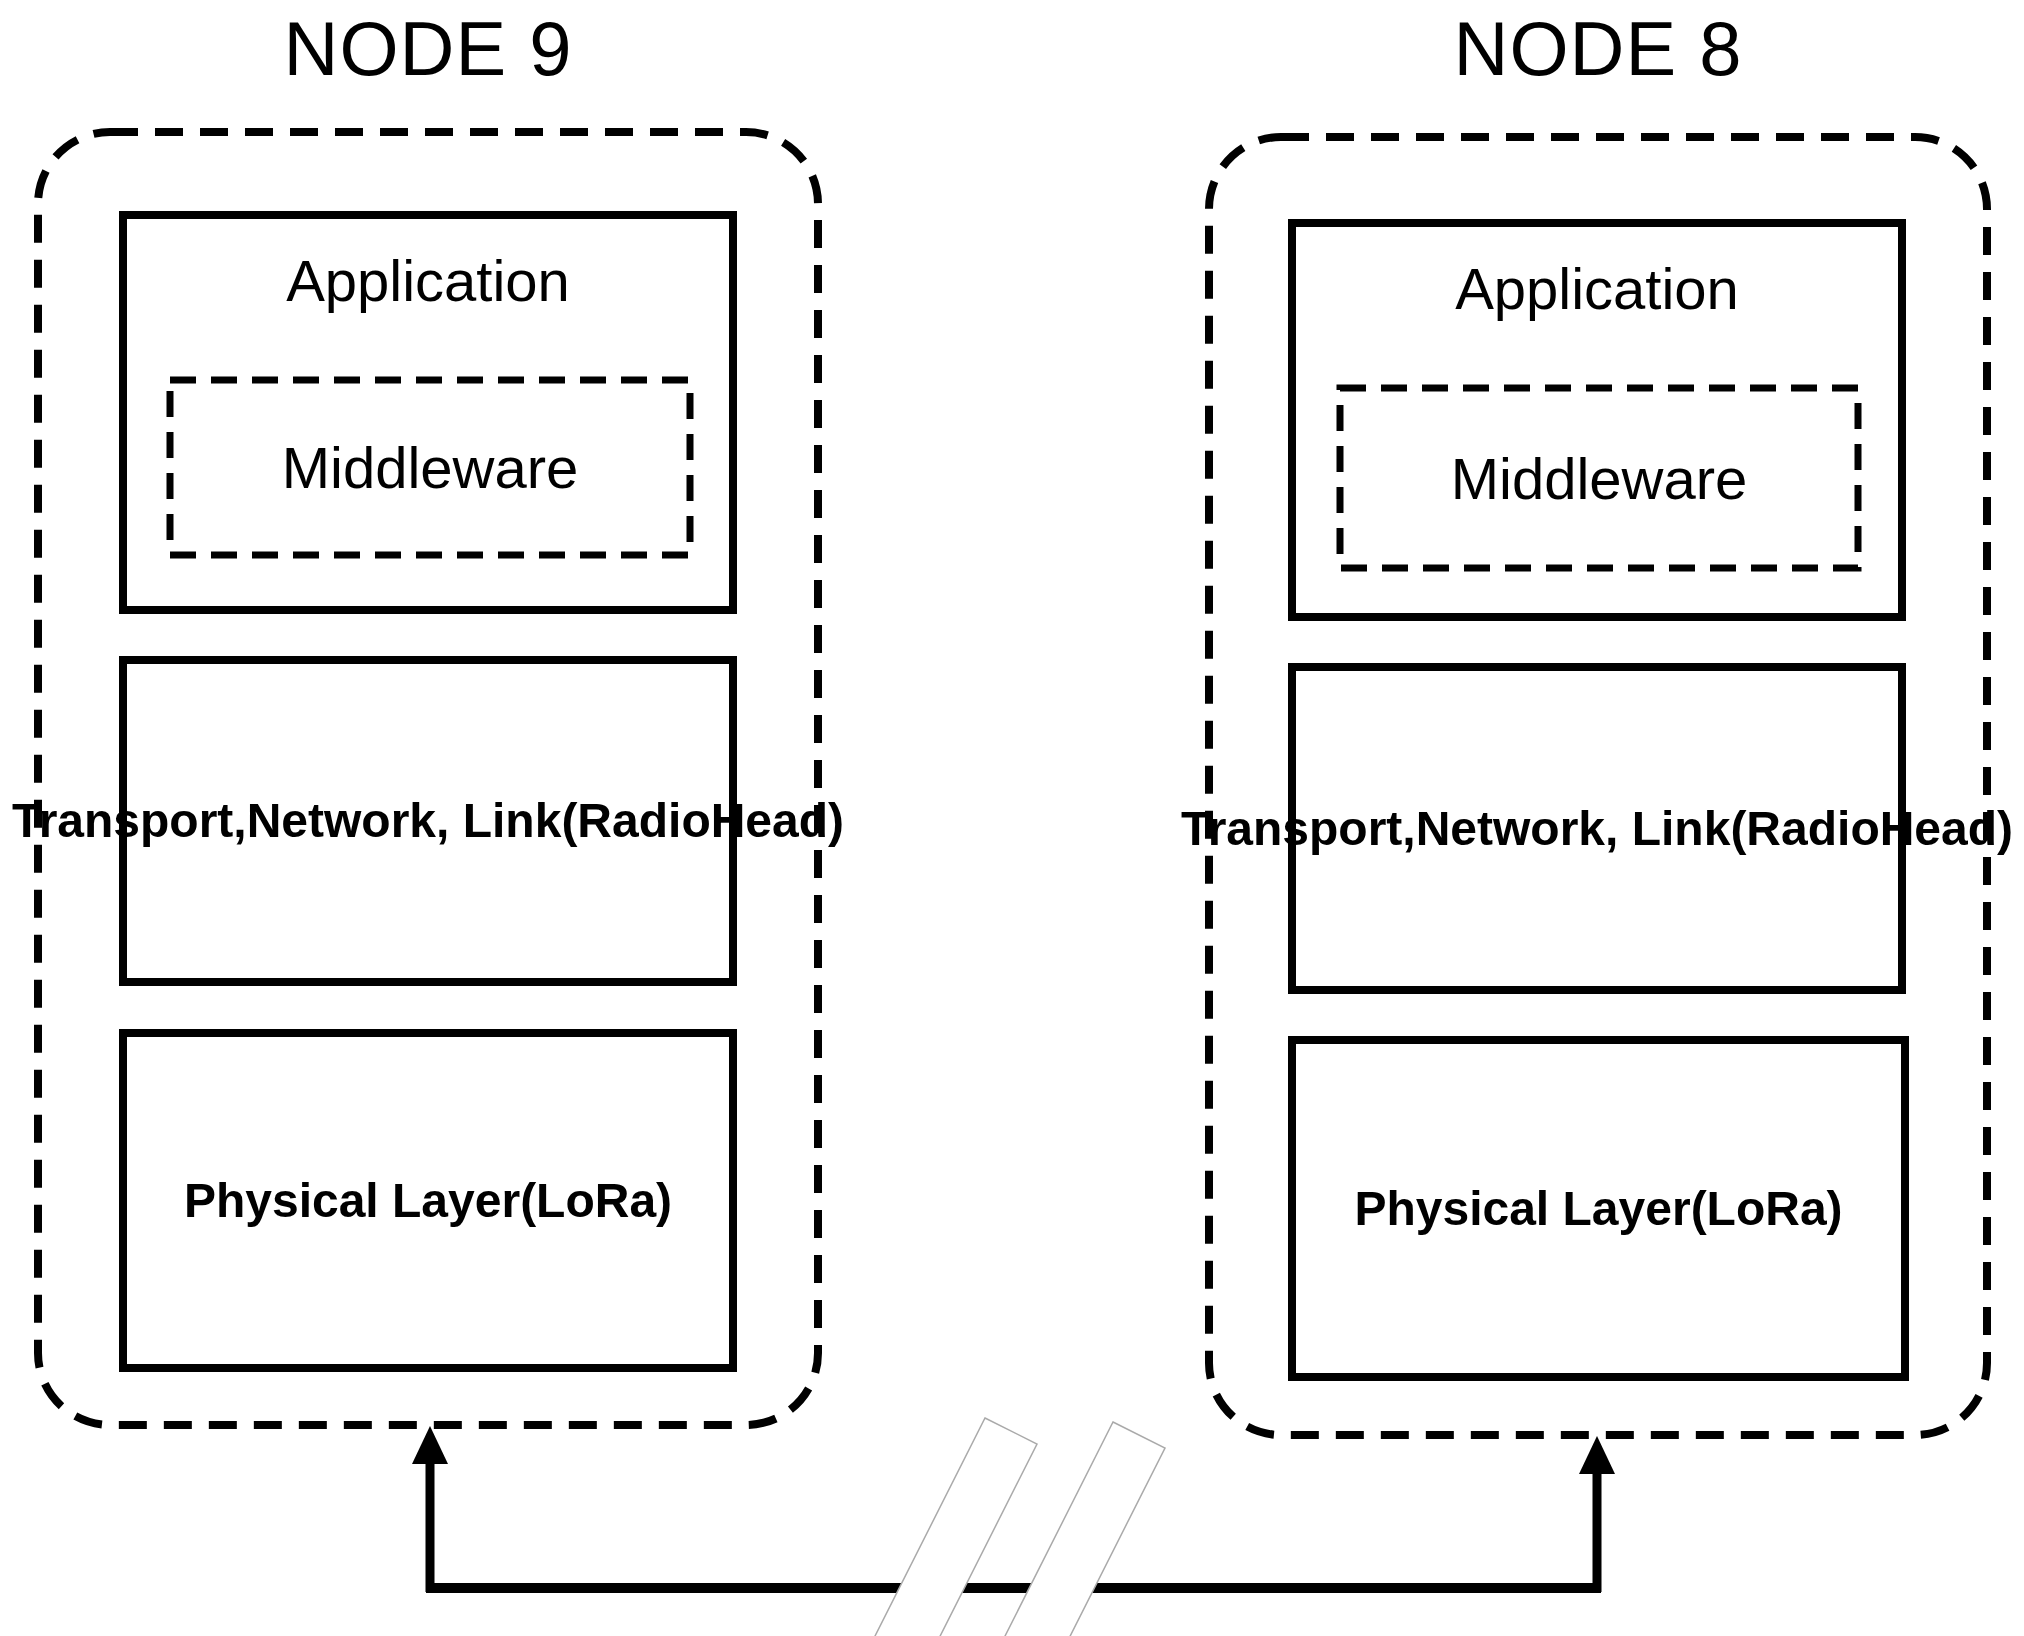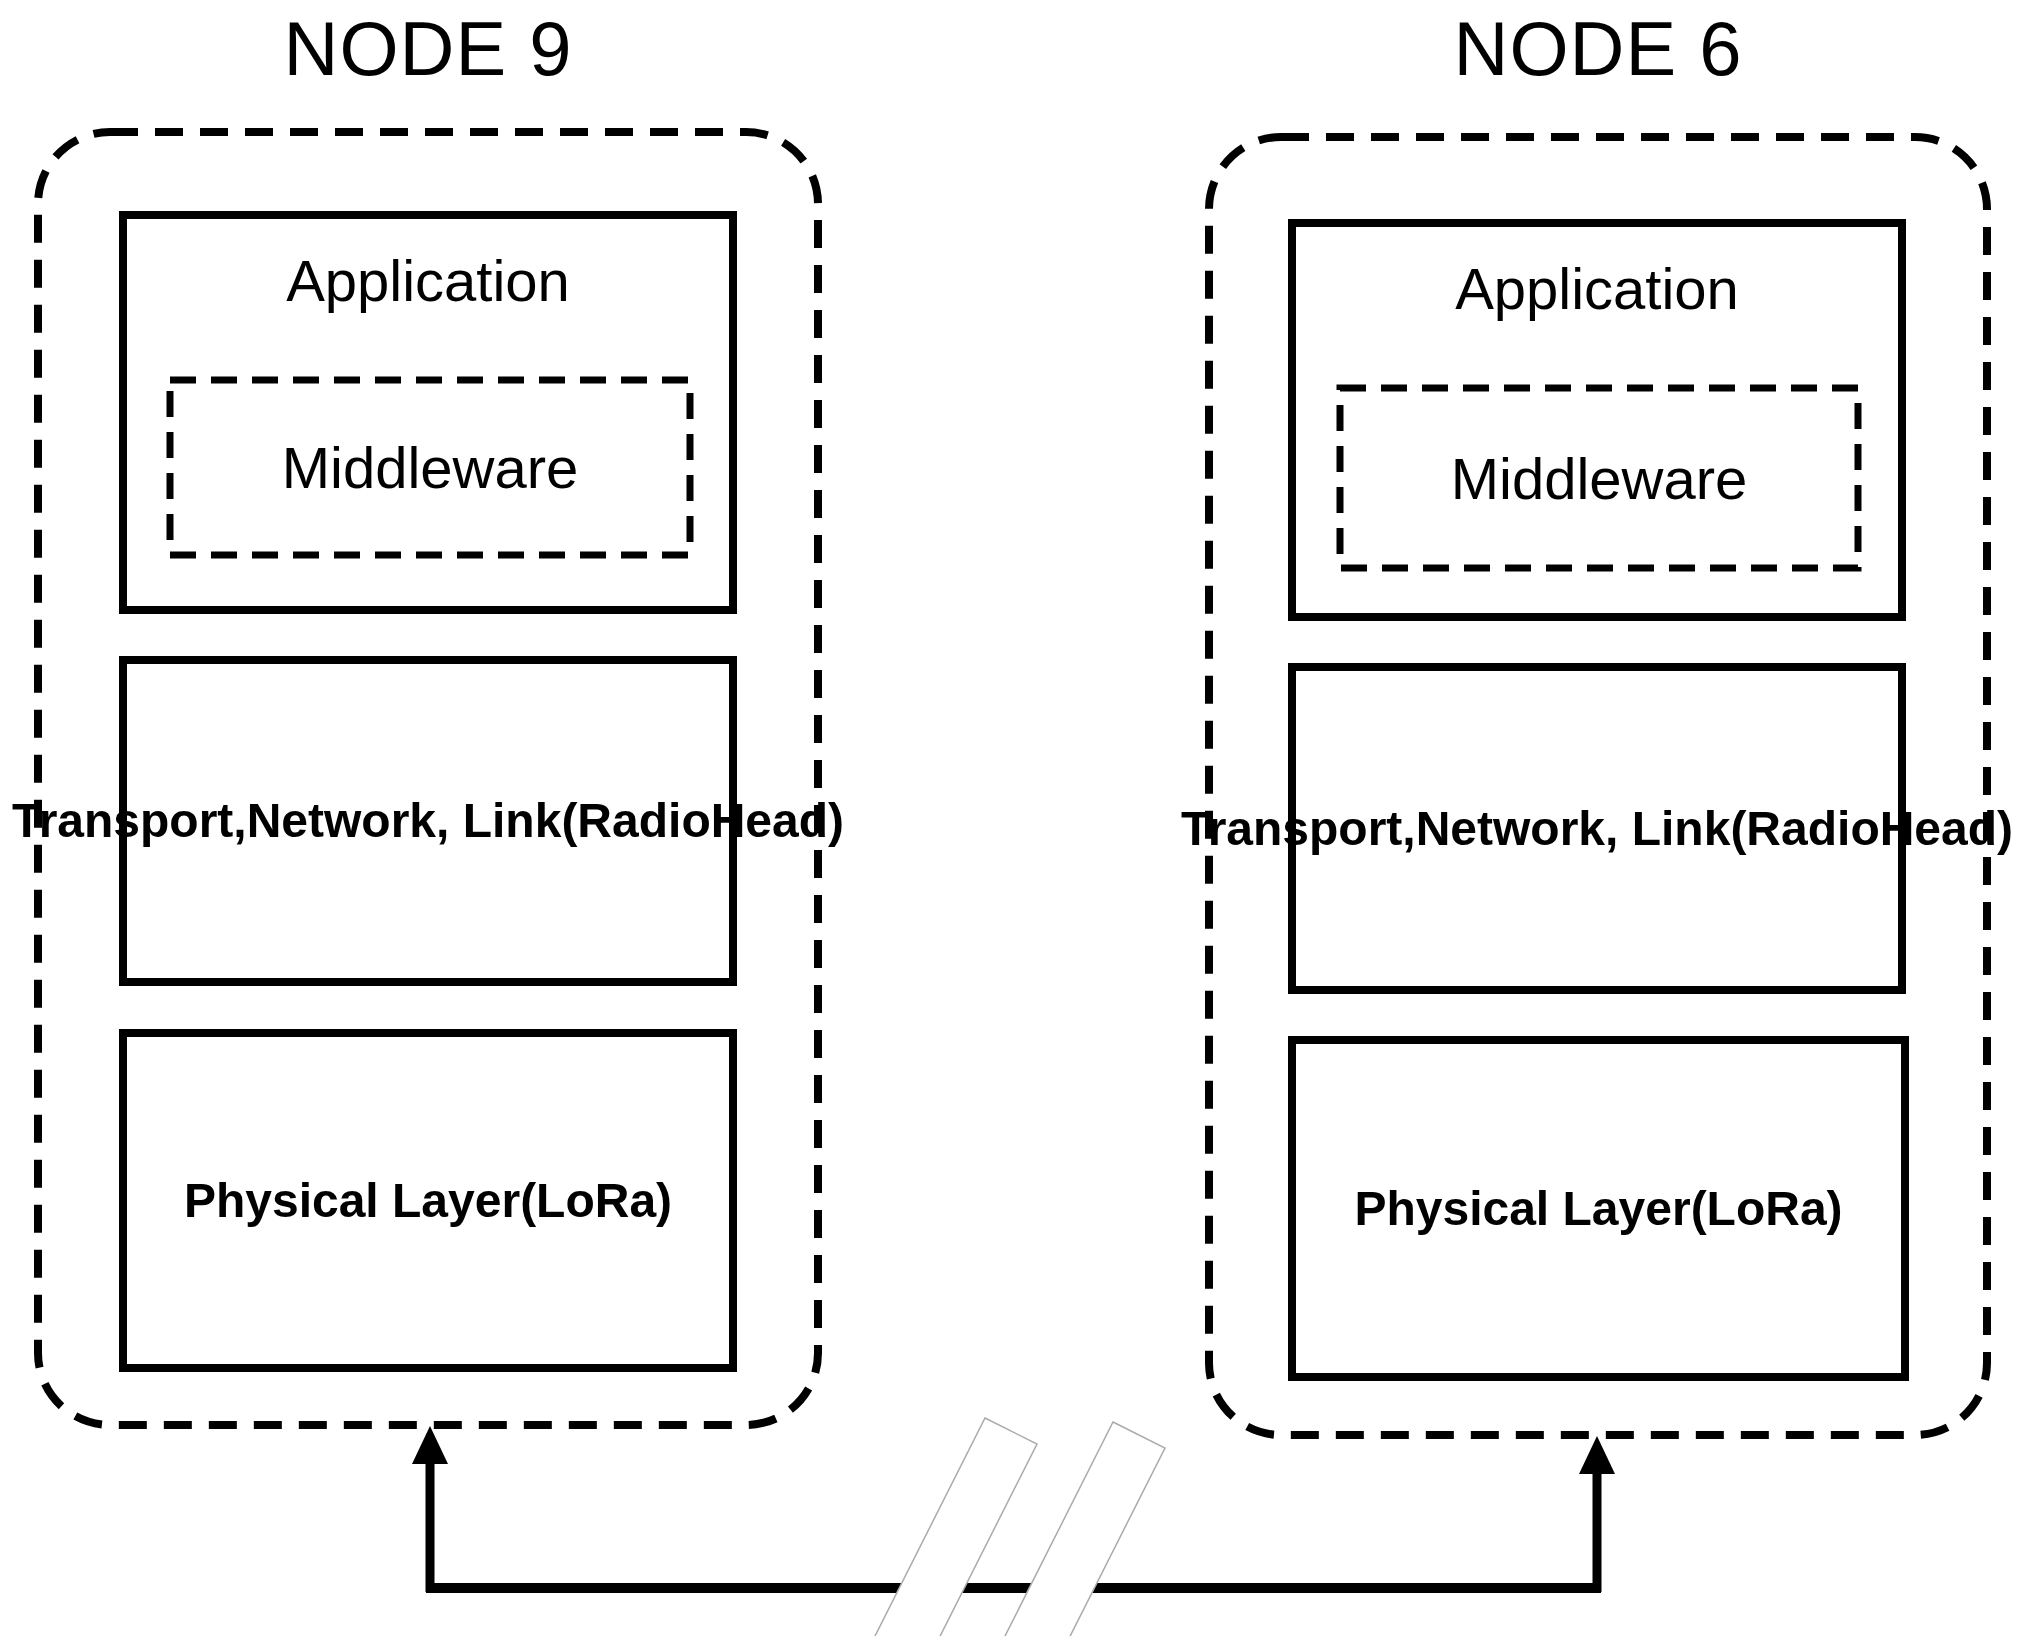--- a/index.html
+++ b/index.html
@@ -90,21 +90,21 @@
     <span class="bold-line">Transport,</span>
     <span class="bold-line">Network, Link</span>
     <span class="regular-line">(RadioHead)</span>
   </div>
 
   <div class="label stack-label" style="left:123px; top:1033px; width:610px; height:335px;">
     <span class="bold-line">Physical Layer</span>
     <span class="regular-line">(LoRa)</span>
   </div>
 
-  <div class="label node-title" style="left:1209px; top:4px; width:778px; height:88px;">NODE 6</div>
+  <div class="label node-title" style="left:1209px; top:4px; width:778px; height:88px;">NODE 8</div>
 
   <div class="label layer-label" style="left:1292px; top:238px; width:610px; height:100px;">Application</div>
 
   <div class="label layer-label" style="left:1340px; top:388px; width:518px; height:180px;">Middleware</div>
 
   <div class="label stack-label" style="left:1292px; top:667px; width:610px; height:323px;">
     <span class="bold-line">Transport,</span>
     <span class="bold-line">Network, Link</span>
     <span class="regular-line">(RadioHead)</span>
   </div>

